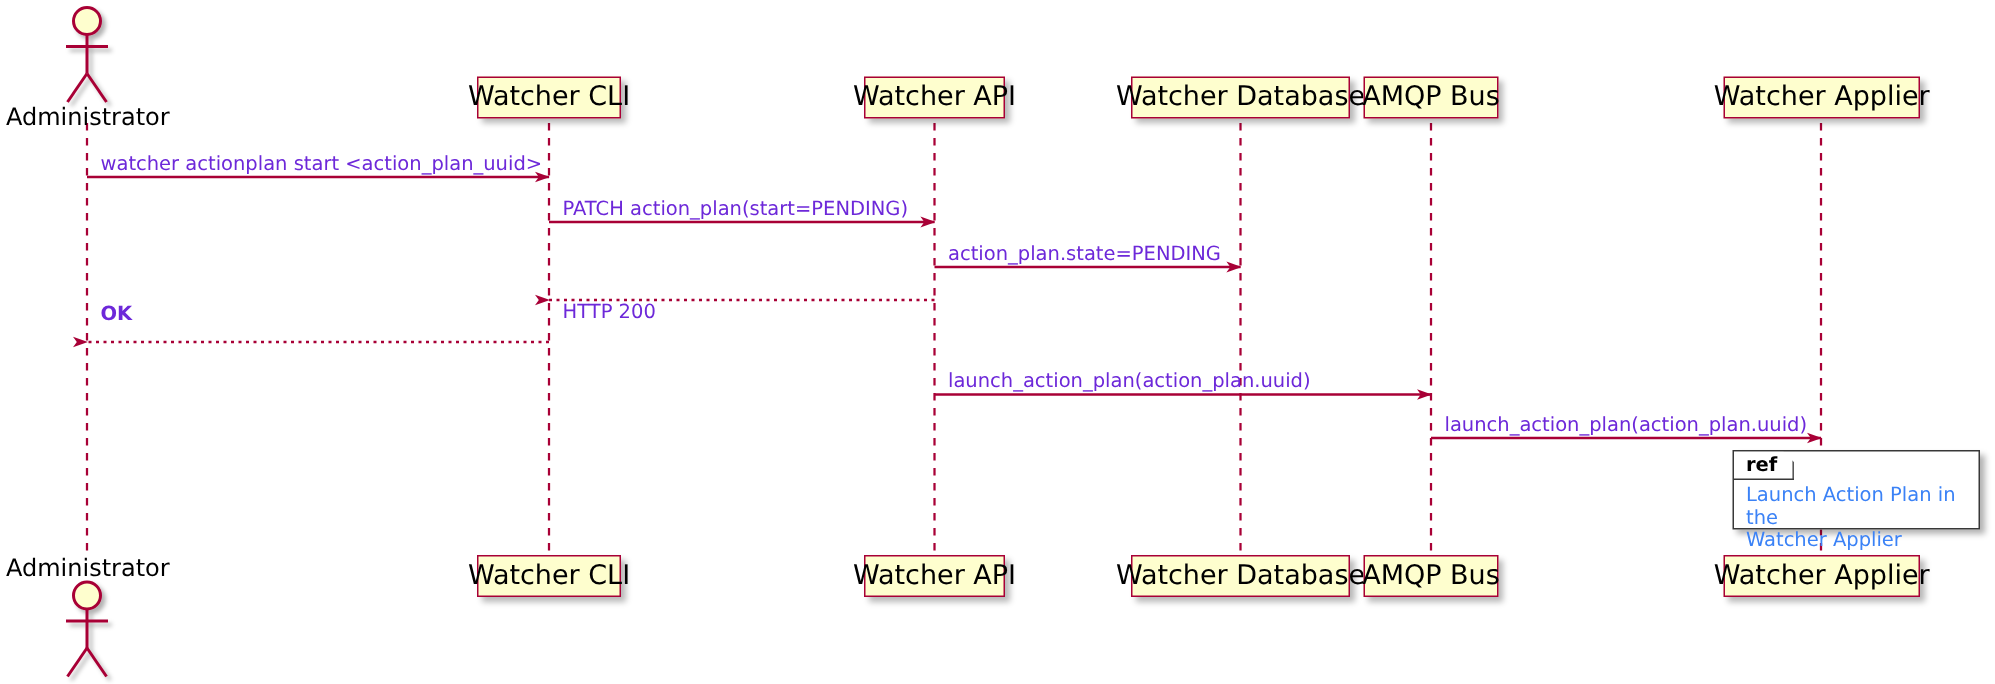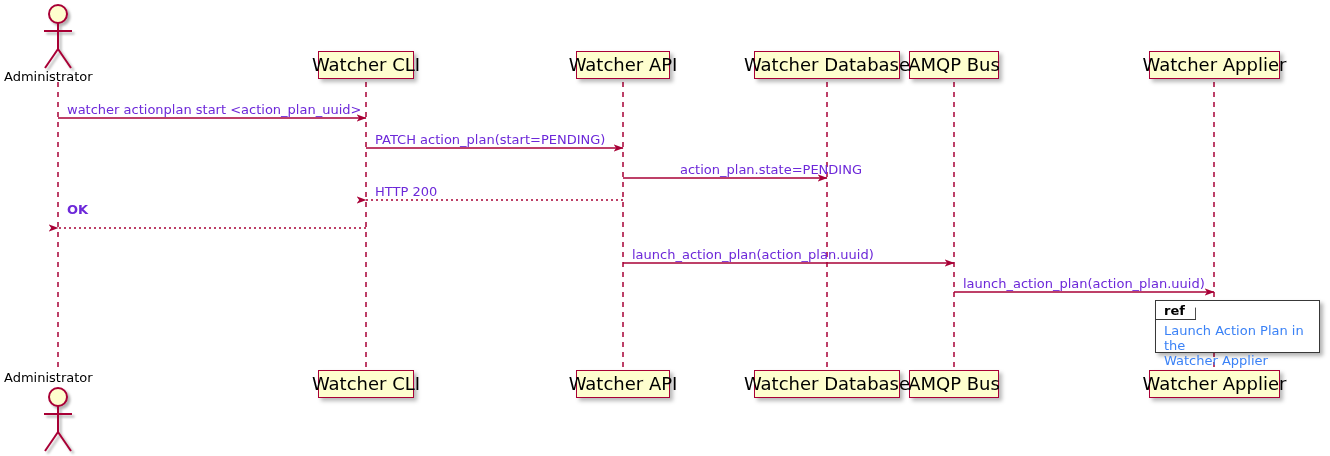--- a/index.html
+++ b/index.html
@@ -39,21 +39,21 @@
     align-items: center;
     justify-content: center;
     padding: 0 9px;
     height: 28px;
     box-shadow: 3px 3px 4px rgba(0,0,0,0.28);
   }
 
   
   .actor-label {
     position: absolute;
-    font-size: 13px;
+    font-size: 16px;
     color: #000000;
     white-space: nowrap;
     line-height: 1;
   }
 
   
   .msg-label {
     position: absolute;
     font-size: 13px;
     color: #6d28d9;
@@ -157,22 +157,22 @@
       <div class="participant" style="left: 576px; top: 51px; width: 94px;">Watcher API</div>
       <div class="participant" style="left: 576px; top: 370px; width: 94px;">Watcher API</div>
       <div class="participant" style="left: 754px; top: 51px; width: 146px;">Watcher Database</div>
       <div class="participant" style="left: 754px; top: 370px; width: 146px;">Watcher Database</div>
       <div class="participant" style="left: 909px; top: 51px; width: 90px;">AMQP Bus</div>
       <div class="participant" style="left: 909px; top: 370px; width: 90px;">AMQP Bus</div>
       <div class="participant" style="left: 1149px; top: 51px; width: 131px;">Watcher Applier</div>
       <div class="participant" style="left: 1149px; top: 370px; width: 131px;">Watcher Applier</div>
       <div class="msg-label" style="left: 67px; top: 103px;">watcher actionplan start &lt;action_plan_uuid&gt;</div>
       <div class="msg-label" style="left: 375px; top: 133px;">PATCH action_plan(start=PENDING)</div>
-      <div class="msg-label" style="left: 632px; top: 163px; margin-left: 48px;">action_plan.state=PENDING</div>
-      <div class="msg-label" style="left: 375px; top: 185px;">HTTP 200</div>
+      <div class="msg-label" style="left: 632px; top: 163px;">action_plan.state=PENDING</div>
+      <div class="msg-label" style="left: 375px; top: 202px;">HTTP 200</div>
       <div class="msg-label" style="left: 67px; top: 203px; font-weight: bold;">OK</div>
       <div class="msg-label" style="left: 632px; top: 248px;">launch_action_plan(action_plan.uuid)</div>
       <div class="msg-label" style="left: 963px; top: 277px;">launch_action_plan(action_plan.uuid)</div>
       <div class="ref-box" style="left: 1155px; top: 300px; width: 165px; height: 53px;">
         <div class="ref-tab" style="clip-path: polygon(0px 0px, calc(100% - 7px) 0px, 100% 7px, 100% 100%, 0px 100%);">ref</div>
         <div class="ref-body">Launch Action Plan in the
 Watcher Applier</div>
       </div>
     </div>
 

